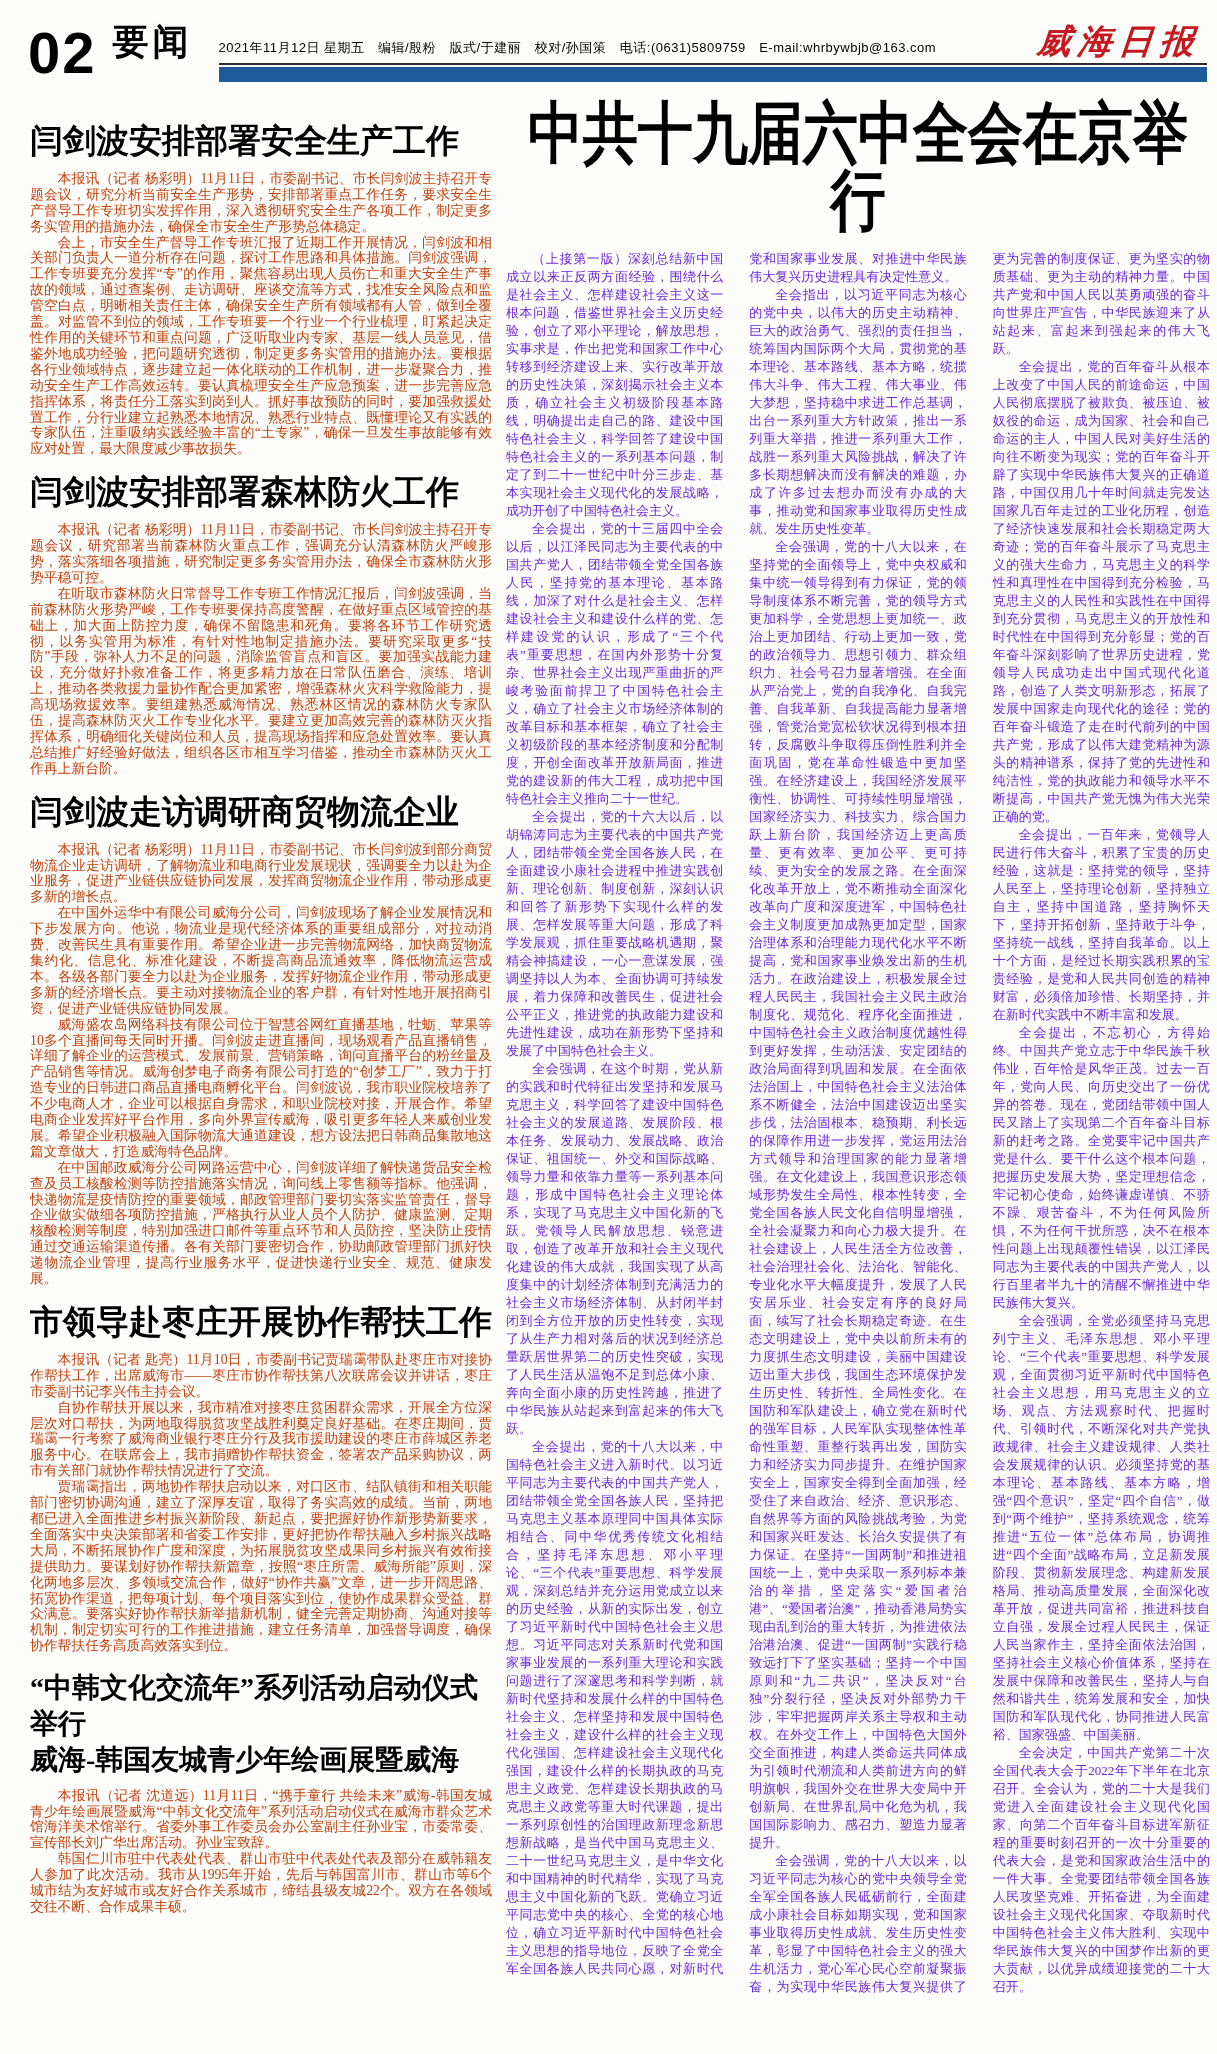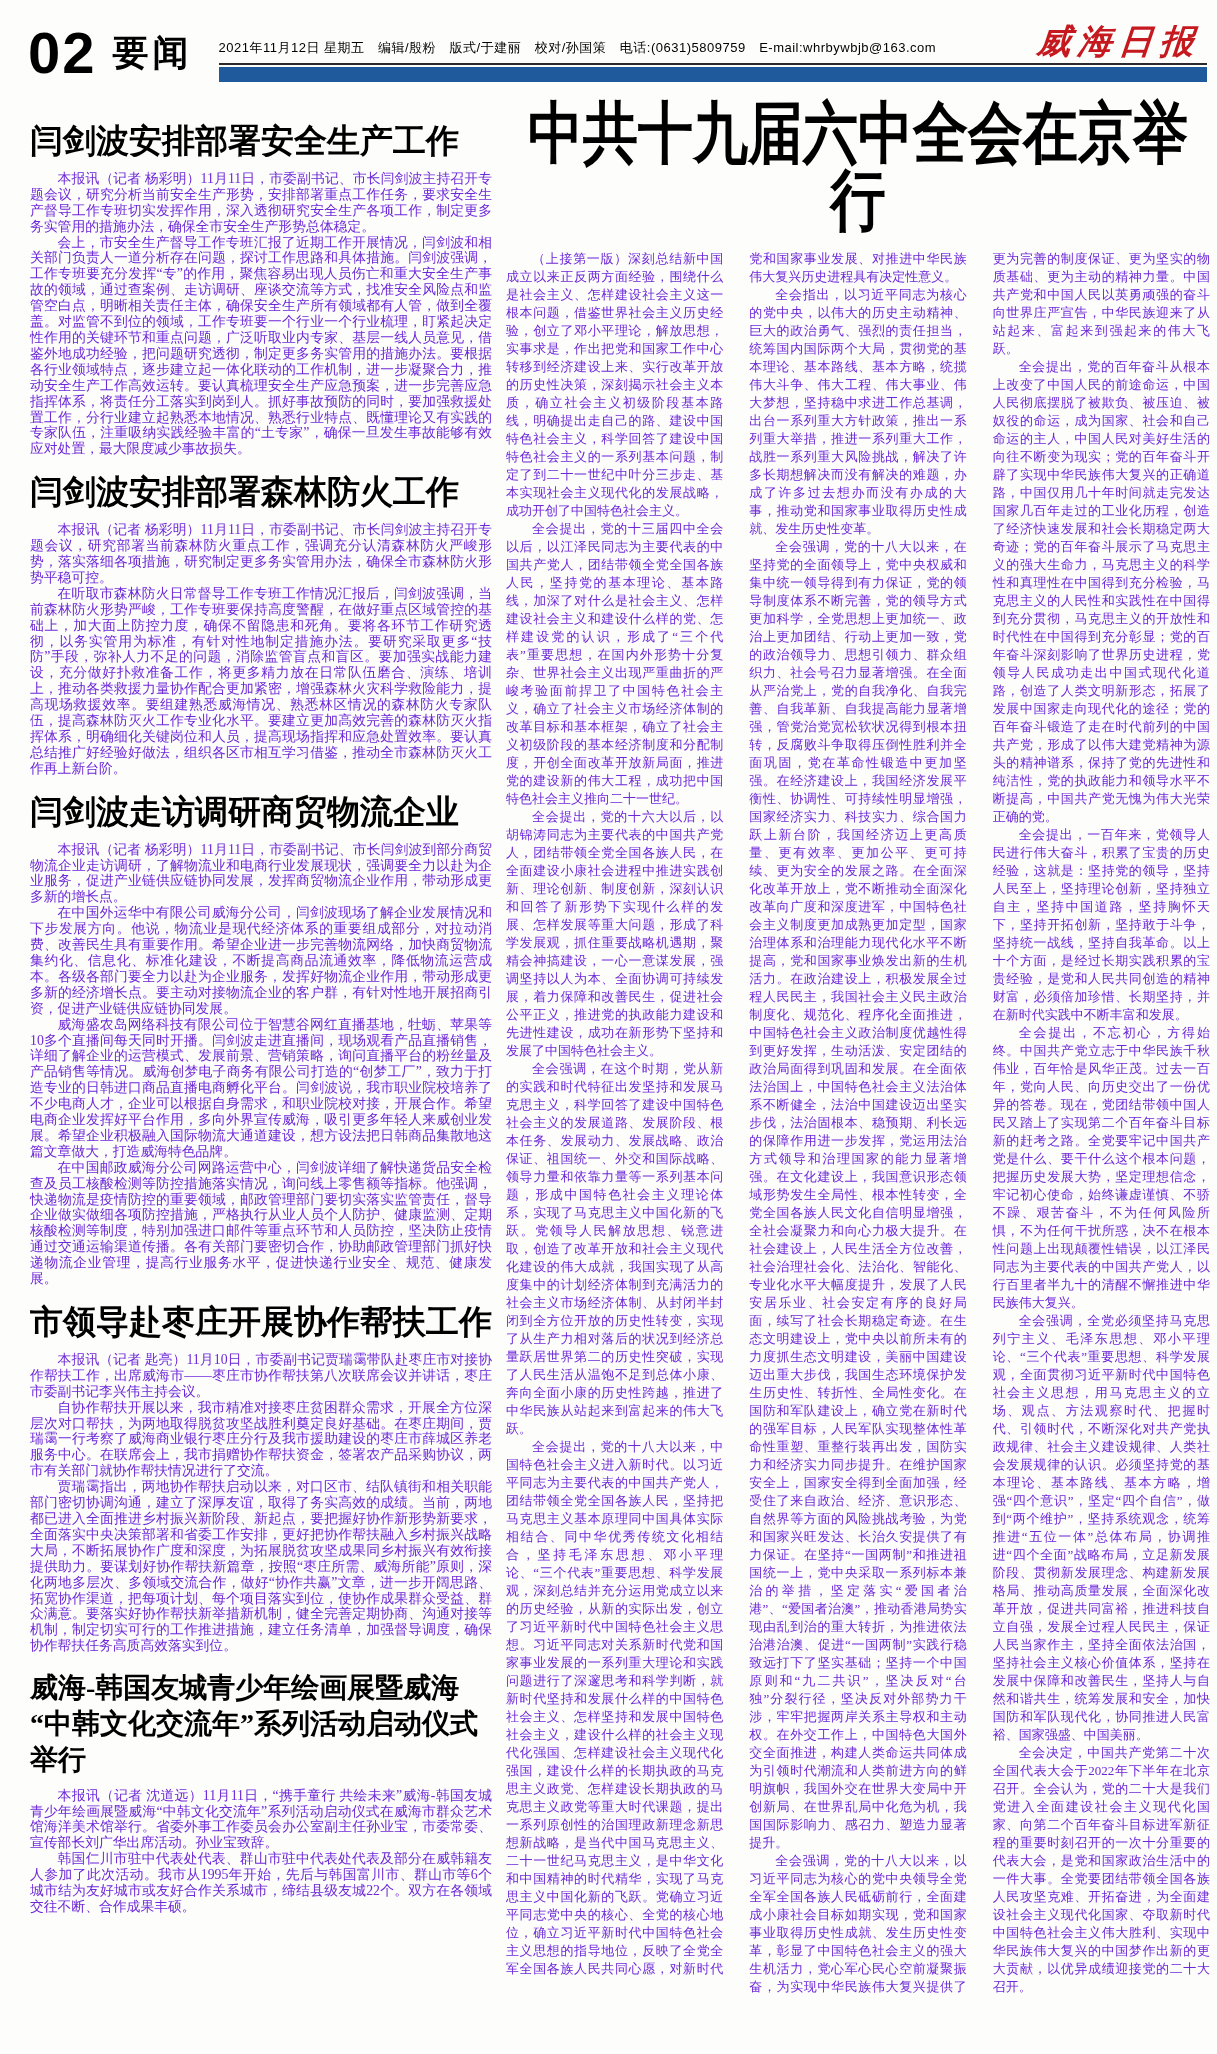--- a/index.html
+++ b/index.html
@@ -1,40 +1,40 @@
 <!DOCTYPE html>
 <html><head>
 <meta charset="utf-8">
 <style>
   html,body{margin:0;padding:0;background:#ffffff;}
   .page{position:relative;width:1217px;height:2054px;background:#fdfdfb;overflow:hidden;
         font-family:"Liberation Serif",serif;color:#141414;}
   
   .header{position:absolute;top:24px;left:28px;right:10px;display:flex;align-items:flex-end;}
-  .brand{display:flex;align-items:center;white-space:nowrap;}
+  .brand{display:flex;align-items:flex-start;white-space:nowrap;}
   .pageno{font-family:"Liberation Sans",sans-serif;font-weight:700;font-size:58px;line-height:1;
           letter-spacing:2px;color:#000;}
   .section{font-family:"Liberation Sans",sans-serif;font-weight:900;font-size:36px;line-height:1;
            margin-left:16px;letter-spacing:4px;color:#000;}
   .head-right{flex:1;margin-left:26px;display:flex;flex-direction:column;}
   .mast-row{display:flex;justify-content:space-between;align-items:flex-end;}
   .edition-info{font-family:"Liberation Sans",sans-serif;font-size:13px;color:#000000;
                 letter-spacing:0.5px;padding-bottom:2px;}
   .masthead{font-family:"Liberation Serif",serif;font-style:italic;font-weight:700;font-size:34px;
             line-height:1;color:#c5191f;letter-spacing:7px;transform:skewX(-5deg);padding-right:6px;}
   .thin-rule{border-top:2px solid #2a2a2a;margin-top:4px;}
   .blue-bar{height:15px;background:#1e5a9c;margin-top:2px;}
   
   .left-col{position:absolute;top:104px;left:30px;width:462px;}
   .art-title{font-family:"Liberation Serif",serif;font-weight:900;font-size:33px;line-height:1.18;
              letter-spacing:0px;margin:16px 0 10px 0;color:#000;transform-origin:left top;}
   .art-title.first{margin-top:18px;}
   .art-title.small{font-size:28px;line-height:1.28;}
   .art-p{font-size:13.8px;line-height:15.9px;text-align:justify;text-indent:2em;margin:0;
-         color:#6d28d9;}
+         color:#c2410c;}
   
   .main-col{position:absolute;top:100px;left:506px;width:704px;}
   .main-title{font-family:"Liberation Serif",serif;font-weight:900;font-size:55px;line-height:1.0;
               text-align:center;letter-spacing:0px;color:#000;margin:0 0 8px 0;
               transform:scaleY(1.22);transform-origin:center top;}
   .main-body{margin-top:40px;height:1796px;column-count:3;column-gap:26px;
              font-size:13px;line-height:18px;text-align:justify;color:#6d28d9;}
   .main-p{text-indent:2em;margin:0;}
 </style>
 </head>
@@ -81,22 +81,22 @@
 
     <div>
       <div class="art-title">市领导赴枣庄开展协作帮扶工作</div>
       <p class="art-p">本报讯（记者 匙亮）11月10日，市委副书记贾瑞霭带队赴枣庄市对接协作帮扶工作，出席威海市——枣庄市协作帮扶第八次联席会议并讲话，枣庄市委副书记李兴伟主持会议。</p>
       <p class="art-p">自协作帮扶开展以来，我市精准对接枣庄贫困群众需求，开展全方位深层次对口帮扶，为两地取得脱贫攻坚战胜利奠定良好基础。在枣庄期间，贾瑞霭一行考察了威海商业银行枣庄分行及我市援助建设的枣庄市薛城区养老服务中心。在联席会上，我市捐赠协作帮扶资金，签署农产品采购协议，两市有关部门就协作帮扶情况进行了交流。</p>
       <p class="art-p">贾瑞霭指出，两地协作帮扶启动以来，对口区市、结队镇街和相关职能部门密切协调沟通，建立了深厚友谊，取得了务实高效的成绩。当前，两地都已进入全面推进乡村振兴新阶段、新起点，要把握好协作新形势新要求，全面落实中央决策部署和省委工作安排，更好把协作帮扶融入乡村振兴战略大局，不断拓展协作广度和深度，为拓展脱贫攻坚成果同乡村振兴有效衔接提供助力。要谋划好协作帮扶新篇章，按照“枣庄所需、威海所能”原则，深化两地多层次、多领域交流合作，做好“协作共赢”文章，进一步开阔思路、拓宽协作渠道，把每项计划、每个项目落实到位，使协作成果群众受益、群众满意。要落实好协作帮扶新举措新机制，健全完善定期协商、沟通对接等机制，制定切实可行的工作推进措施，建立任务清单，加强督导调度，确保协作帮扶任务高质高效落实到位。</p>
     </div>
 
     <div>
       <div class="art-title small">
+        <div>“中韩文化交流年”系列活动启动仪式举行</div>
         <div>威海-韩国友城青少年绘画展暨威海</div>
-        <div>“中韩文化交流年”系列活动启动仪式举行</div>
       </div>
       <p class="art-p">本报讯（记者 沈道远）11月11日，“携手童行 共绘未来”威海-韩国友城青少年绘画展暨威海“中韩文化交流年”系列活动启动仪式在威海市群众艺术馆海洋美术馆举行。省委外事工作委员会办公室副主任孙业宝，市委常委、宣传部长刘广华出席活动。孙业宝致辞。</p>
       <p class="art-p">韩国仁川市驻中代表处代表、群山市驻中代表处代表及部分在威韩籍友人参加了此次活动。我市从1995年开始，先后与韩国富川市、群山市等6个城市结为友好城市或友好合作关系城市，缔结县级友城22个。双方在各领域交往不断、合作成果丰硕。</p>
 
     </div>
 
   </div>
 
   <div class="main-col">
     <div class="main-title">中共十九届六中全会在京举行</div>

